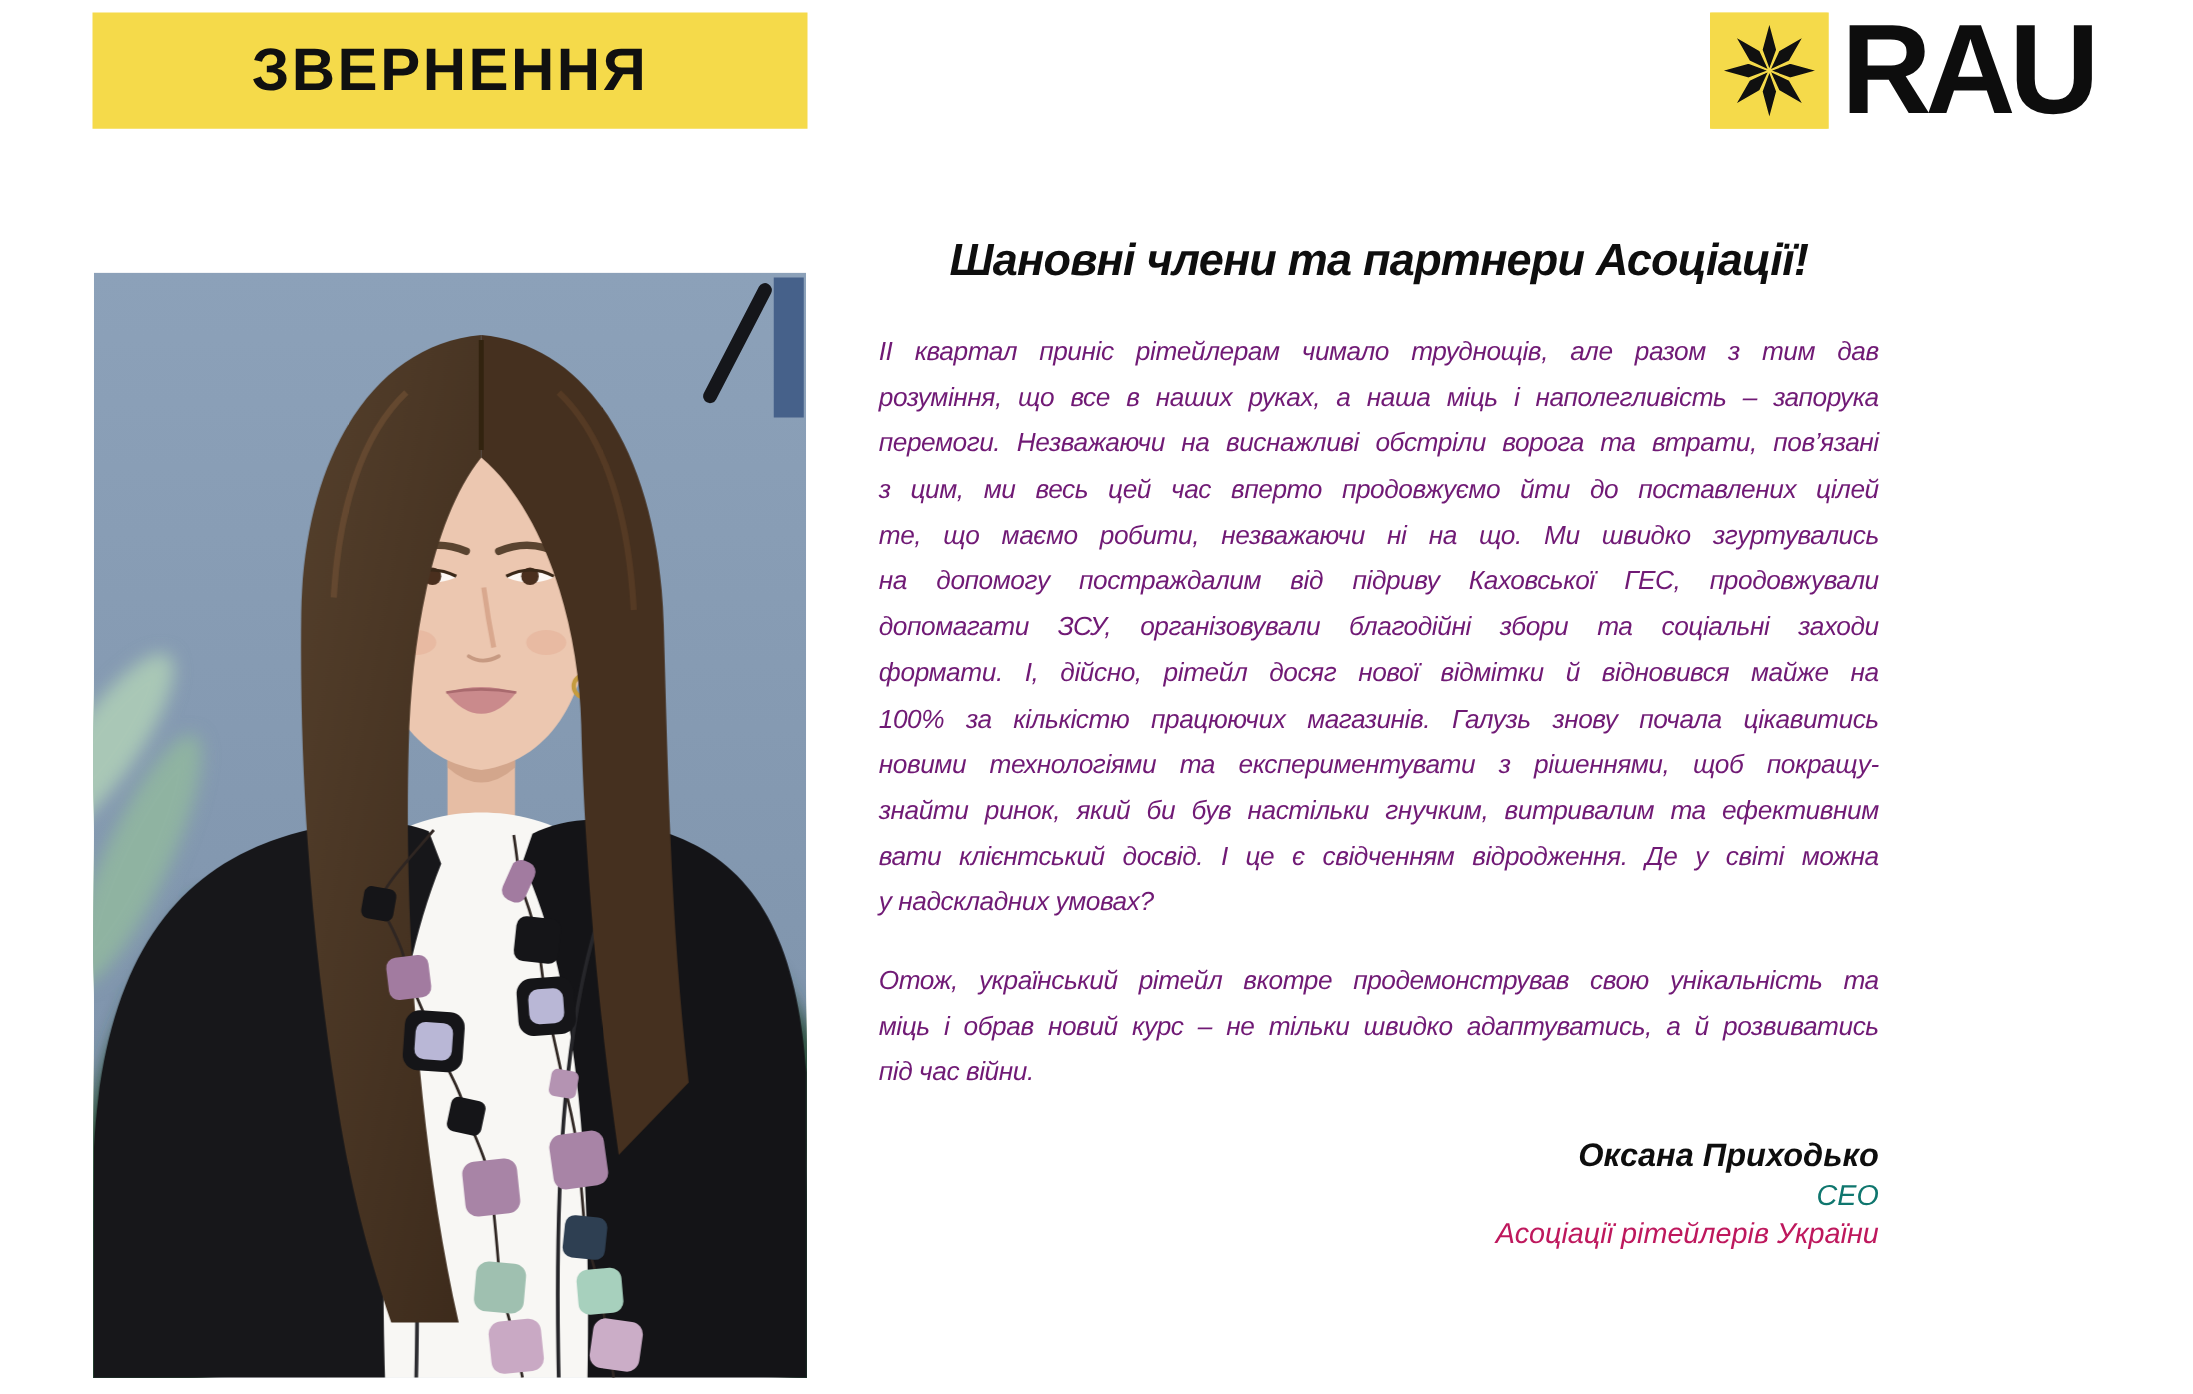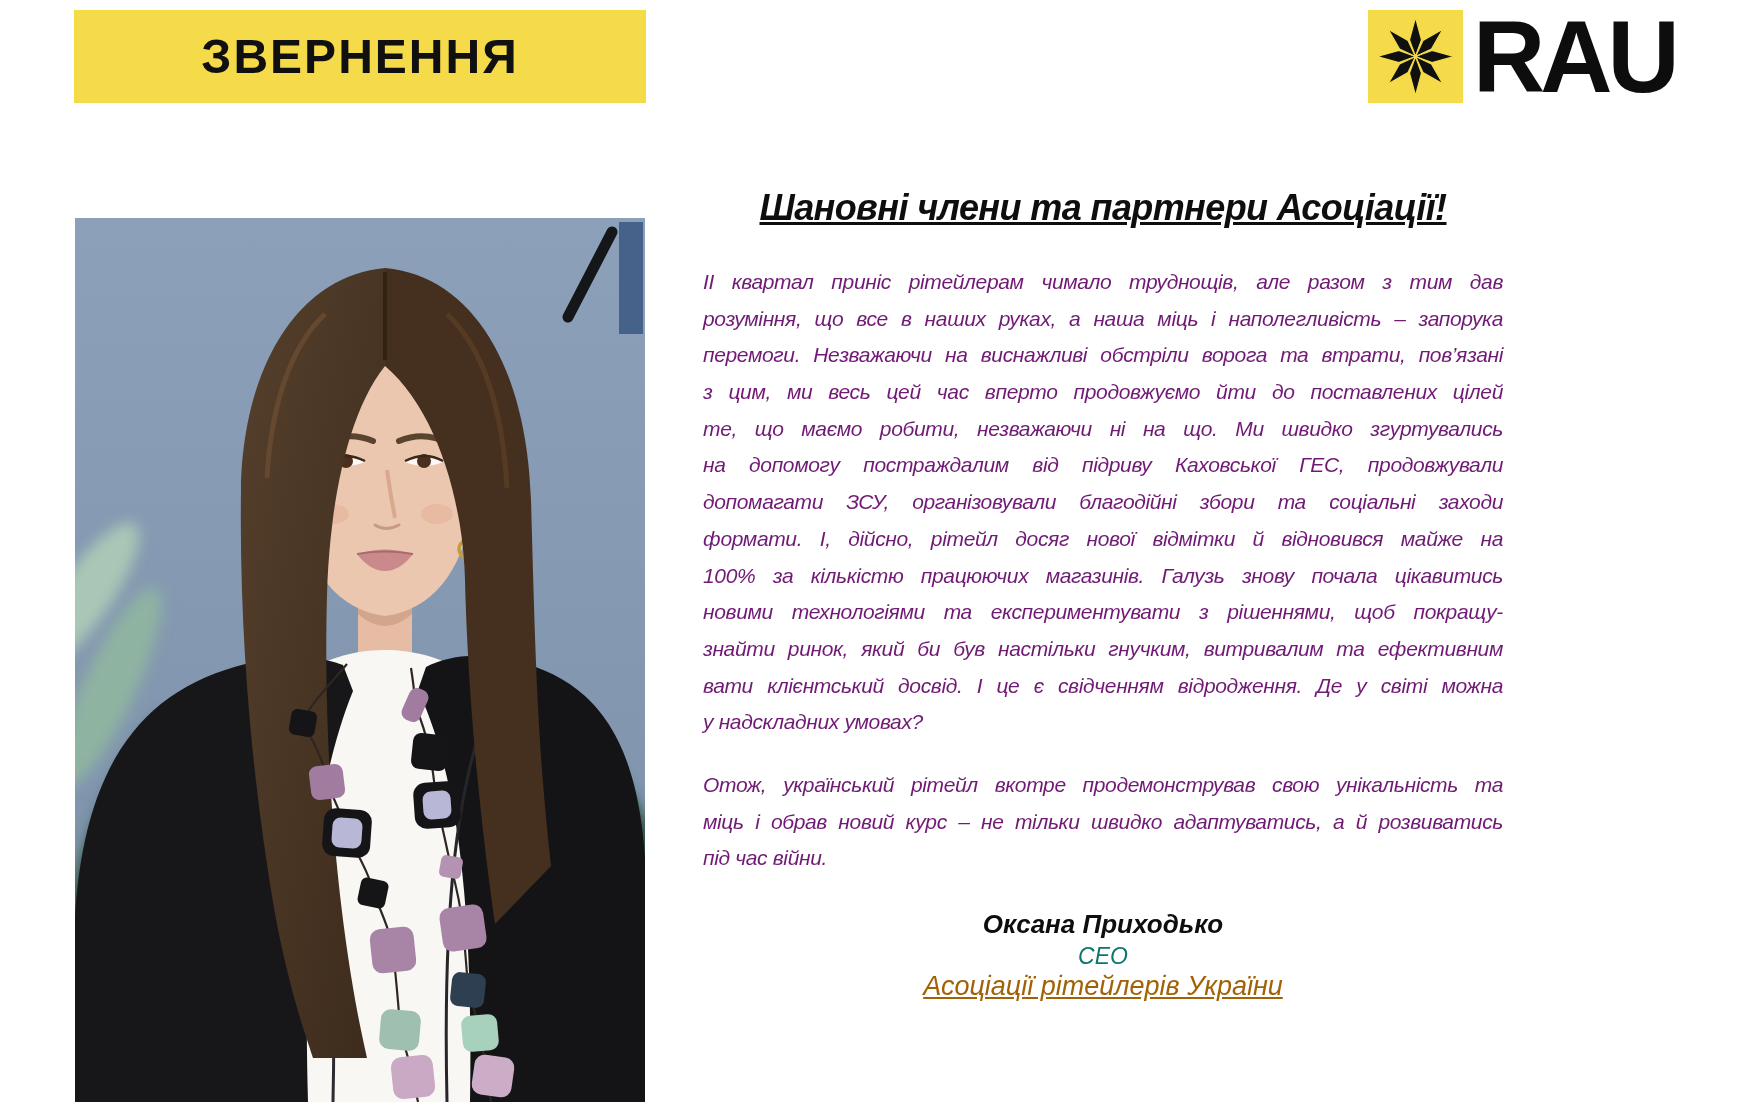--- a/index.html
+++ b/index.html
@@ -16,31 +16,31 @@
   .brand-word { font-size:100px; font-weight:700; letter-spacing:-5px; color:#0d0d0d;
                 line-height:93px; margin-left:10px; transform:scaleY(1.02); }
 
   
   figure.photo { left:75px; top:218px; width:570px; height:884px; overflow:hidden; }
   figure.photo svg { display:block; width:570px; height:884px; }
 
   
   .content { left:703px; top:186px; width:800px; }
   .heading { text-align:center; font-size:36px; font-weight:700; font-style:italic;
-             letter-spacing:-0.6px; color:#0e0e0e; line-height:44px;text-decoration:underline; }
+             letter-spacing:-0.6px; color:#0e0e0e; line-height:44px; }
   .para { font-style:italic; font-size:21px; letter-spacing:-0.35px; color:#701a75; }
   .para-1 { margin-top:34px; }
   .para-2 { margin-top:26px; }
   .line { line-height:36.7px; height:36.7px; text-align:justify; text-align-last:justify;
           text-justify:inter-word; white-space:nowrap; }
   .line.last { text-align-last:left; }
-  .signature { margin-top:30px; text-align:center; font-style:italic; }
+  .signature { margin-top:30px; text-align:right; font-style:italic; }
   .sig-name { font-size:26px; font-weight:700; line-height:34px; color:#0e0e0e; }
   .sig-role { font-size:23px; line-height:30px; color:#0f766e; }
-  .sig-org  { font-size:27px; line-height:30px; color:#a16207;text-decoration:underline; }
+  .sig-org  { font-size:23px; line-height:30px; color:#be185d; }
 </style>
 </head>
 <body>
 
 <div class="abs banner">
   <span>ЗВЕРНЕННЯ</span>
 </div>
 
 <div class="abs brand">
   <span class="brand-icon">

